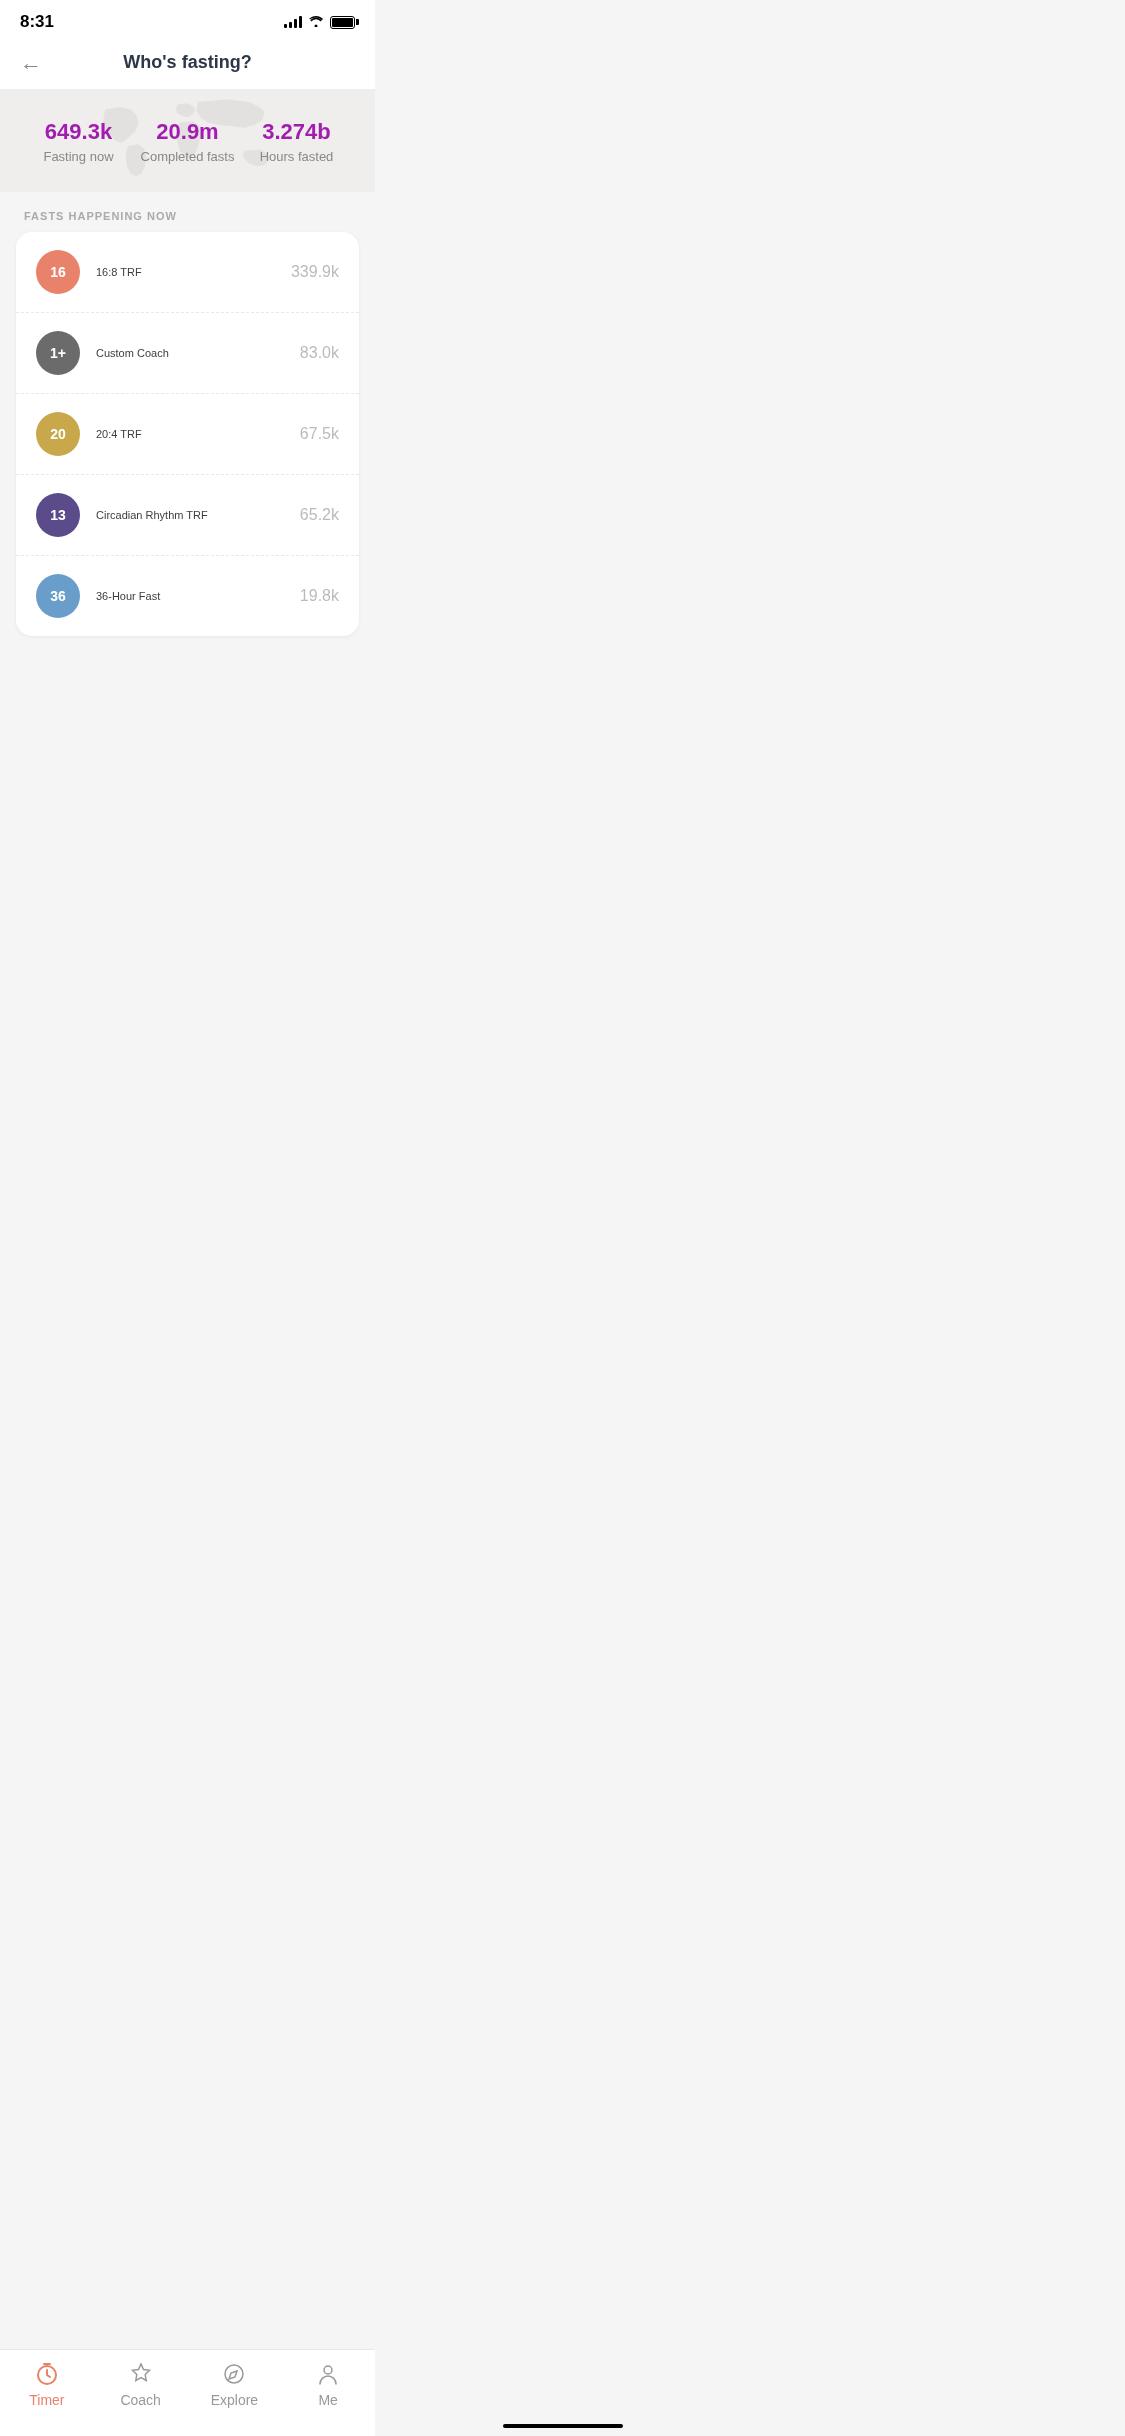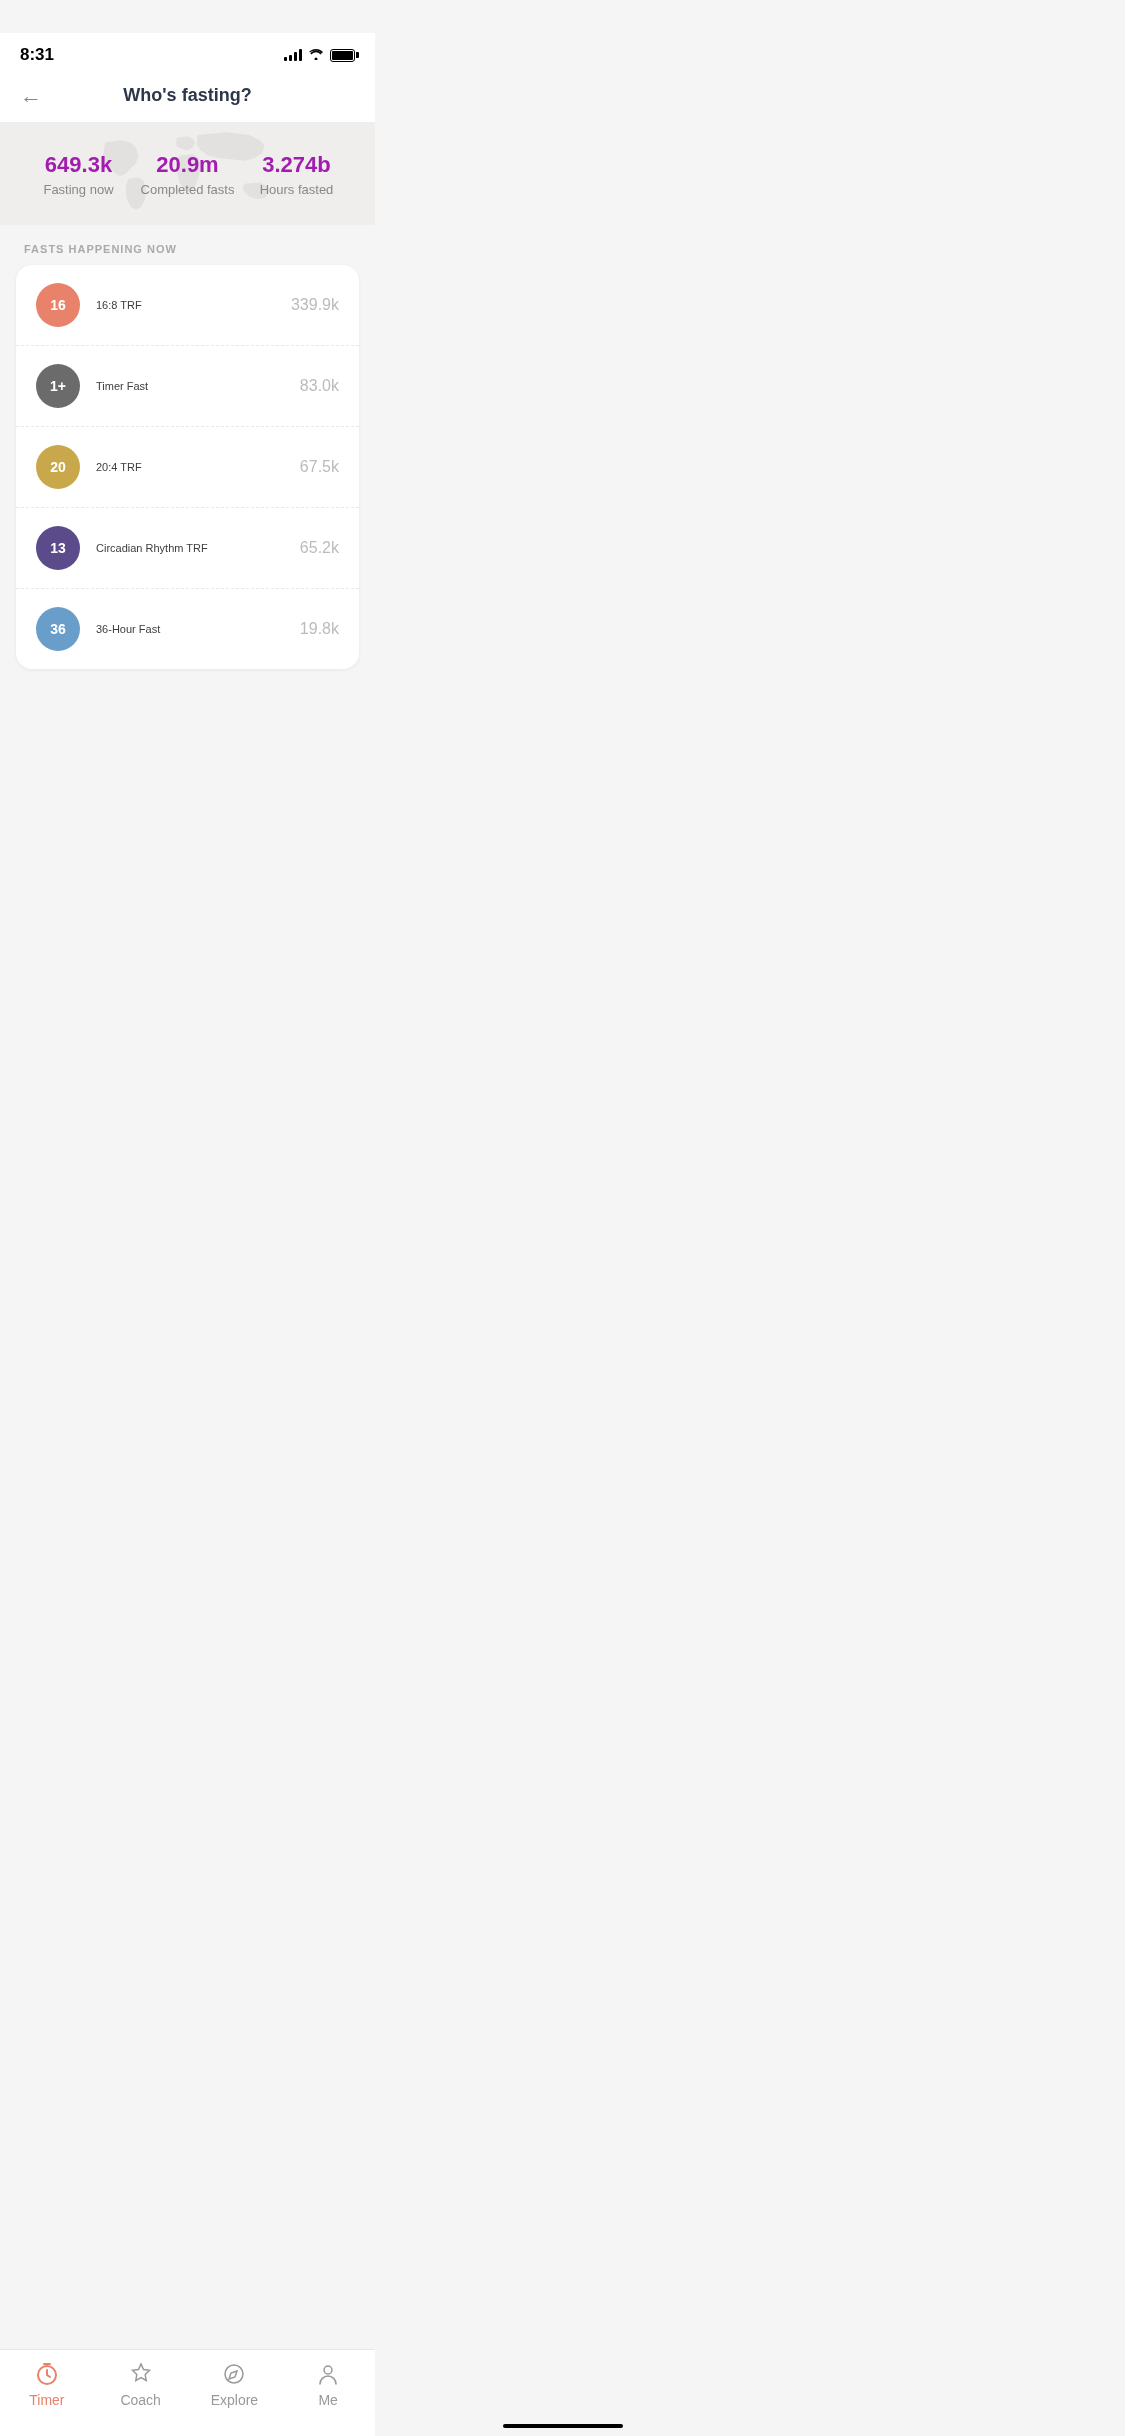--- a/index.html
+++ b/index.html
@@ -13,21 +13,20 @@
       overflow-x: hidden;
       position: relative;
     }
 
     .status-bar {
       display: flex;
       justify-content: space-between;
       align-items: center;
       padding: 12px 20px 8px;
       background: #fff;
-      margin-top: 33px;
     }
 
     .status-time {
       font-size: 17px;
       font-weight: 600;
       color: #000;
     }
 
     .status-icons {
       display: flex;
@@ -333,21 +332,21 @@
 <div class="section-label">FASTS HAPPENING NOW</div>
 
 <div class="fasts-card" id="fasts-container">
 <div class="fast-row">
     <div class="fast-badge" style="background:#e8826a">16</div>
     <span class="fast-name">16:8 TRF</span>
     <span class="fast-count">339.9k</span>
   </div>
     <div class="fast-row">
     <div class="fast-badge" style="background:#6b6b6b">1+</div>
-    <span class="fast-name">Timer Fast</span>
+    <span class="fast-name">Custom Coach</span>
     <span class="fast-count">83.0k</span>
   </div>
     <div class="fast-row">
     <div class="fast-badge" style="background:#c9a84c">20</div>
     <span class="fast-name">20:4 TRF</span>
     <span class="fast-count">67.5k</span>
   </div>
     <div class="fast-row">
     <div class="fast-badge" style="background:#5b4b8a">13</div>
     <span class="fast-name">Circadian Rhythm TRF</span>

